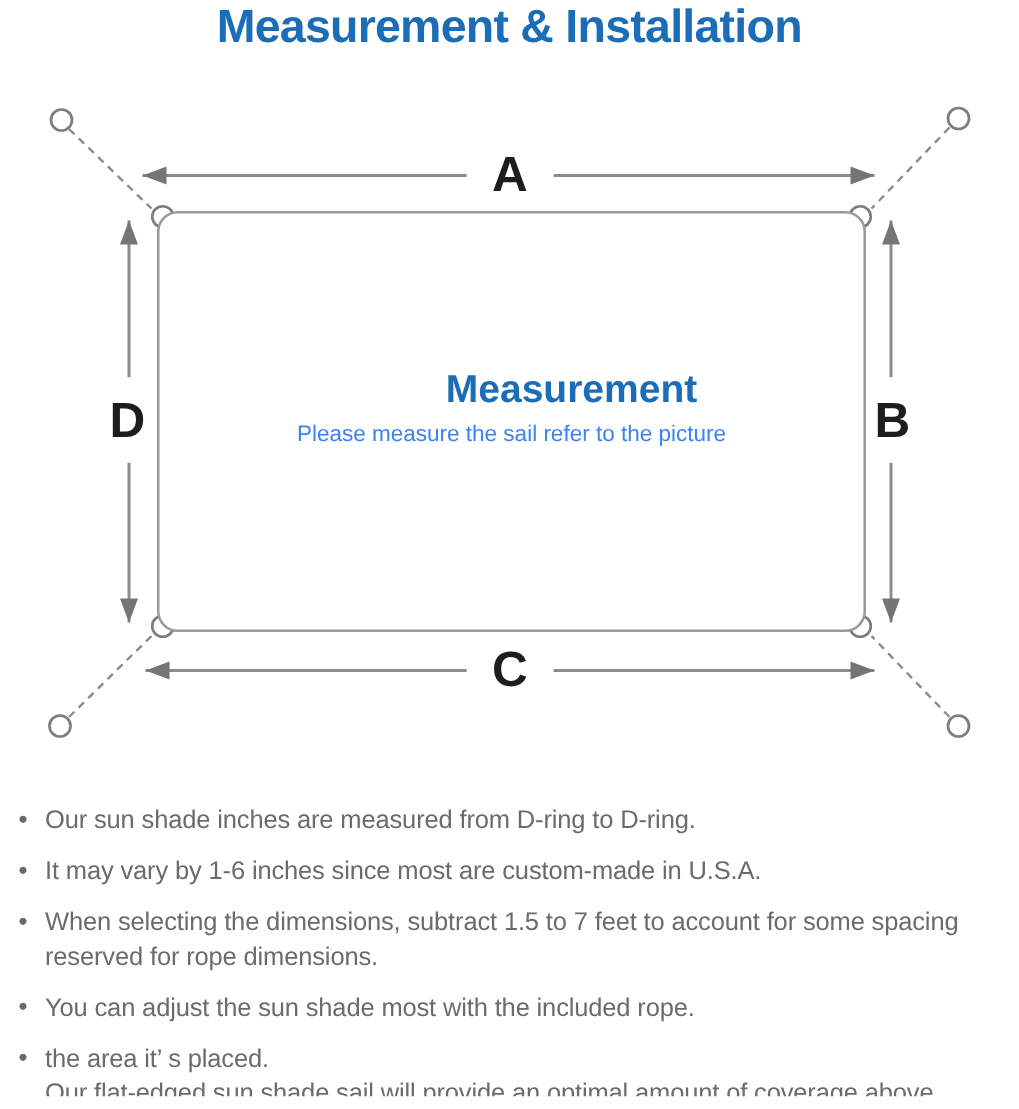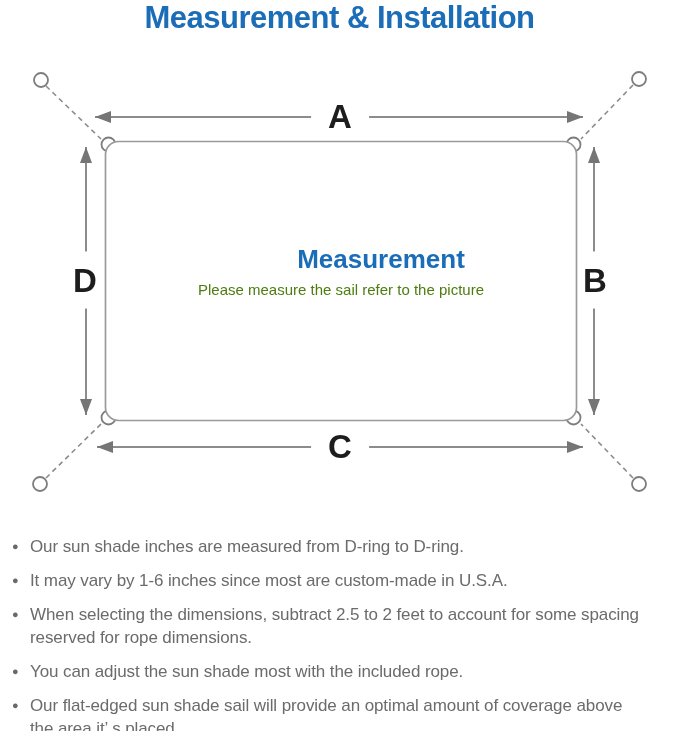--- a/index.html
+++ b/index.html
@@ -17,21 +17,21 @@
     font-weight:bold;font-size:33px;color:#1d1d1d;background:#ffffff;line-height:1;
   }
   .dim-label.h{padding:2px 17px;}
   .dim-label.v{padding:12px 3px;}
   .measure-heading{
     position:absolute;left:105px;width:472px;top:244px;text-align:center;
     font-weight:bold;font-size:26px;color:#1a6db6;margin-left:40px;
   }
   .measure-sub{
     position:absolute;left:105px;width:472px;top:281px;text-align:center;
-    font-size:15px;color:#4d7c0f;
+    font-size:15px;color:#3b82f6;
   }
   ul.notes{
     position:absolute;left:12px;top:535px;right:0;margin:0;padding:0;list-style:none;
   }
   ul.notes li{
     display:flex;align-items:flex-start;margin:0 0 11px 0;
     color:#6b6b6b;font-size:17px;line-height:23px;letter-spacing:-0.1px;
   }
   .bullet{
     flex:0 0 10px;width:10px;margin-right:8px;font-size:11px;line-height:23px;color:#696969;
@@ -102,33 +102,33 @@
     <li>
       <span class="bullet">●</span>
       <div class="note-lines">
         <div>It may vary by 1-6 inches since most are custom-made in U.S.A.</div>
         <div></div>
       </div>
     </li>
     <li>
       <span class="bullet">●</span>
       <div class="note-lines">
-        <div>When selecting the dimensions, subtract 2.5 to 2 feet to account for some spacing</div>
+        <div>When selecting the dimensions, subtract 1.5 to 7 feet to account for some spacing</div>
         <div>reserved for rope dimensions.</div>
       </div>
     </li>
     <li>
       <span class="bullet">●</span>
       <div class="note-lines">
         <div>You can adjust the sun shade most with the included rope.</div>
         <div></div>
       </div>
     </li>
     <li>
       <span class="bullet">●</span>
       <div class="note-lines">
+        <div>the area it’ s placed.</div>
         <div>Our flat-edged sun shade sail will provide an optimal amount of coverage above</div>
-        <div>the area it’ s placed.</div>
       </div>
     </li>
   </ul>
 
 </div>
 
 </body></html>

